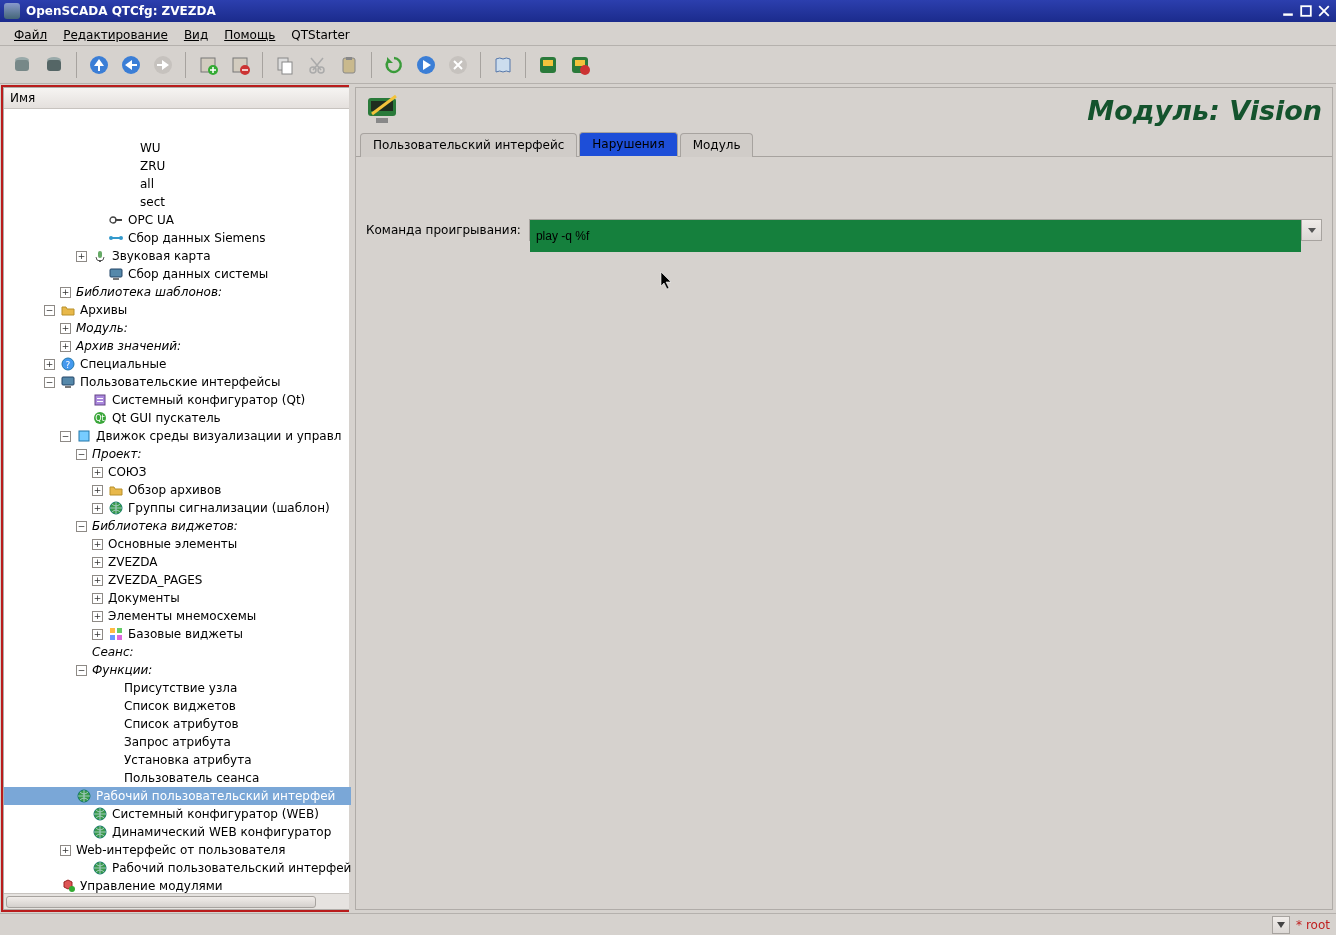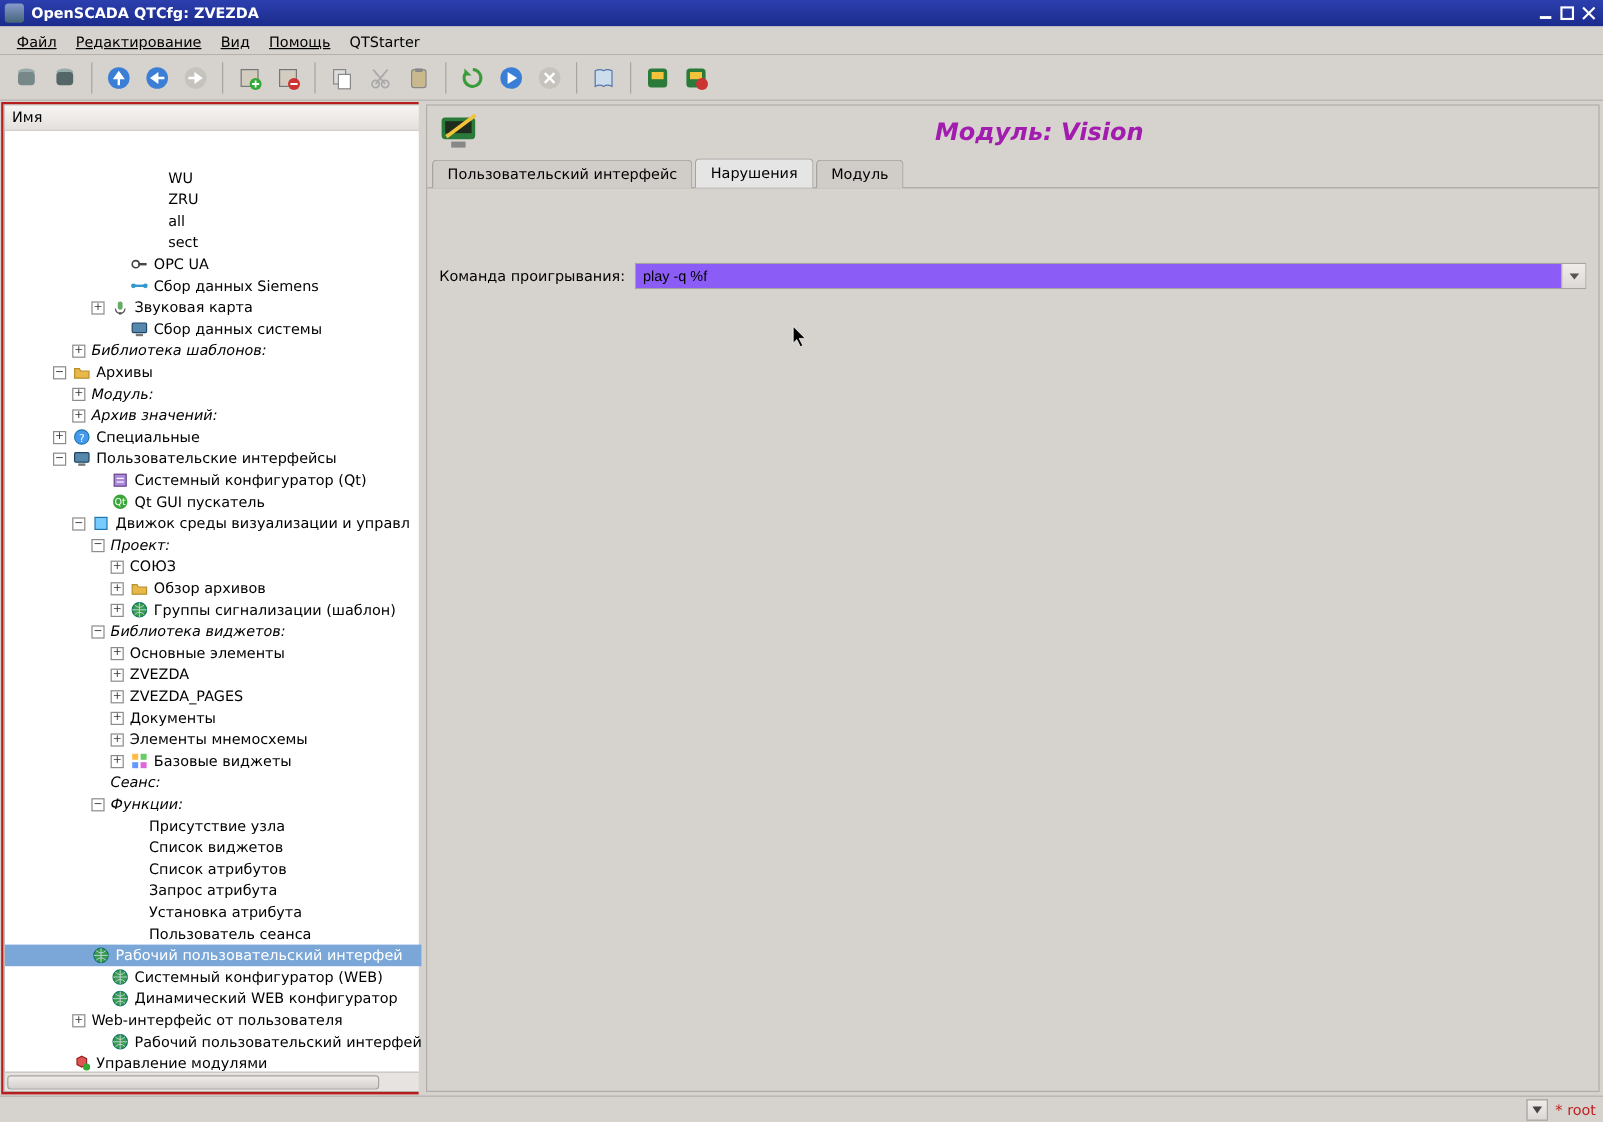--- a/index.html
+++ b/index.html
@@ -145,61 +145,61 @@
 }
 .page-header {
   height:44px;
   display:flex; align-items:center;
   padding:4px 10px;
 }
 .page-header .hicon {
   width:32px; height:32px; margin-right:12px;
 }
 .page-header .htitle {
-  flex:1; text-align:center;
-  font-size:20px; font-weight:bold; font-style:italic;
-  color:#a21caf;
+  flex:1; text-align:right;
+  font-size:27px; font-weight:bold; font-style:italic;
+  color:#14532d;
 }
 .tabbar {
   display:flex; align-items:flex-end;
   padding:0 4px;
   border-bottom:1px solid #a7a39f;
 }
 .tabbar .tab {
   padding:4px 12px 5px;
   border:1px solid #a7a39f;
   border-bottom:none;
   background: #d0ccc8;
   margin-right:2px;
   margin-bottom:-1px;
   border-radius:4px 4px 0 0;
   cursor:pointer;
   font-size:12px;
 }
 .tabbar .tab.active {
-  background:#e5e5e5;
+  background:#1d4ed8;
   border-bottom:1px solid #d6d2ce;
   position:relative; z-index:1;
 }
 .tabpage {
   flex:1;
   padding:14px 10px;
   display:flex; flex-direction:column;
 }
 .formrow { display:flex; align-items:center;margin-top:48px; }
 .formrow label { margin-right:8px; }
 .combo {
   flex:1;
   display:flex;
   height:22px;
   border:1px solid #a7a39f;
   background:#fff;
 }
 .combo input {
-  flex:1; border:none; outline:none; padding:4px 6px; font-size:12px; background:#8b5cf6;
+  flex:1; border:none; outline:none; padding:16px 6px; font-size:12px; background:#15803d;
 }
 .combo .dropbtn {
   width:20px;
   border-left:1px solid #a7a39f;
   display:flex; align-items:center; justify-content:center;
   background:linear-gradient(#f0ece9,#dcd8d5);
   cursor:pointer;
 }
 .statusbar {
   height:22px;

